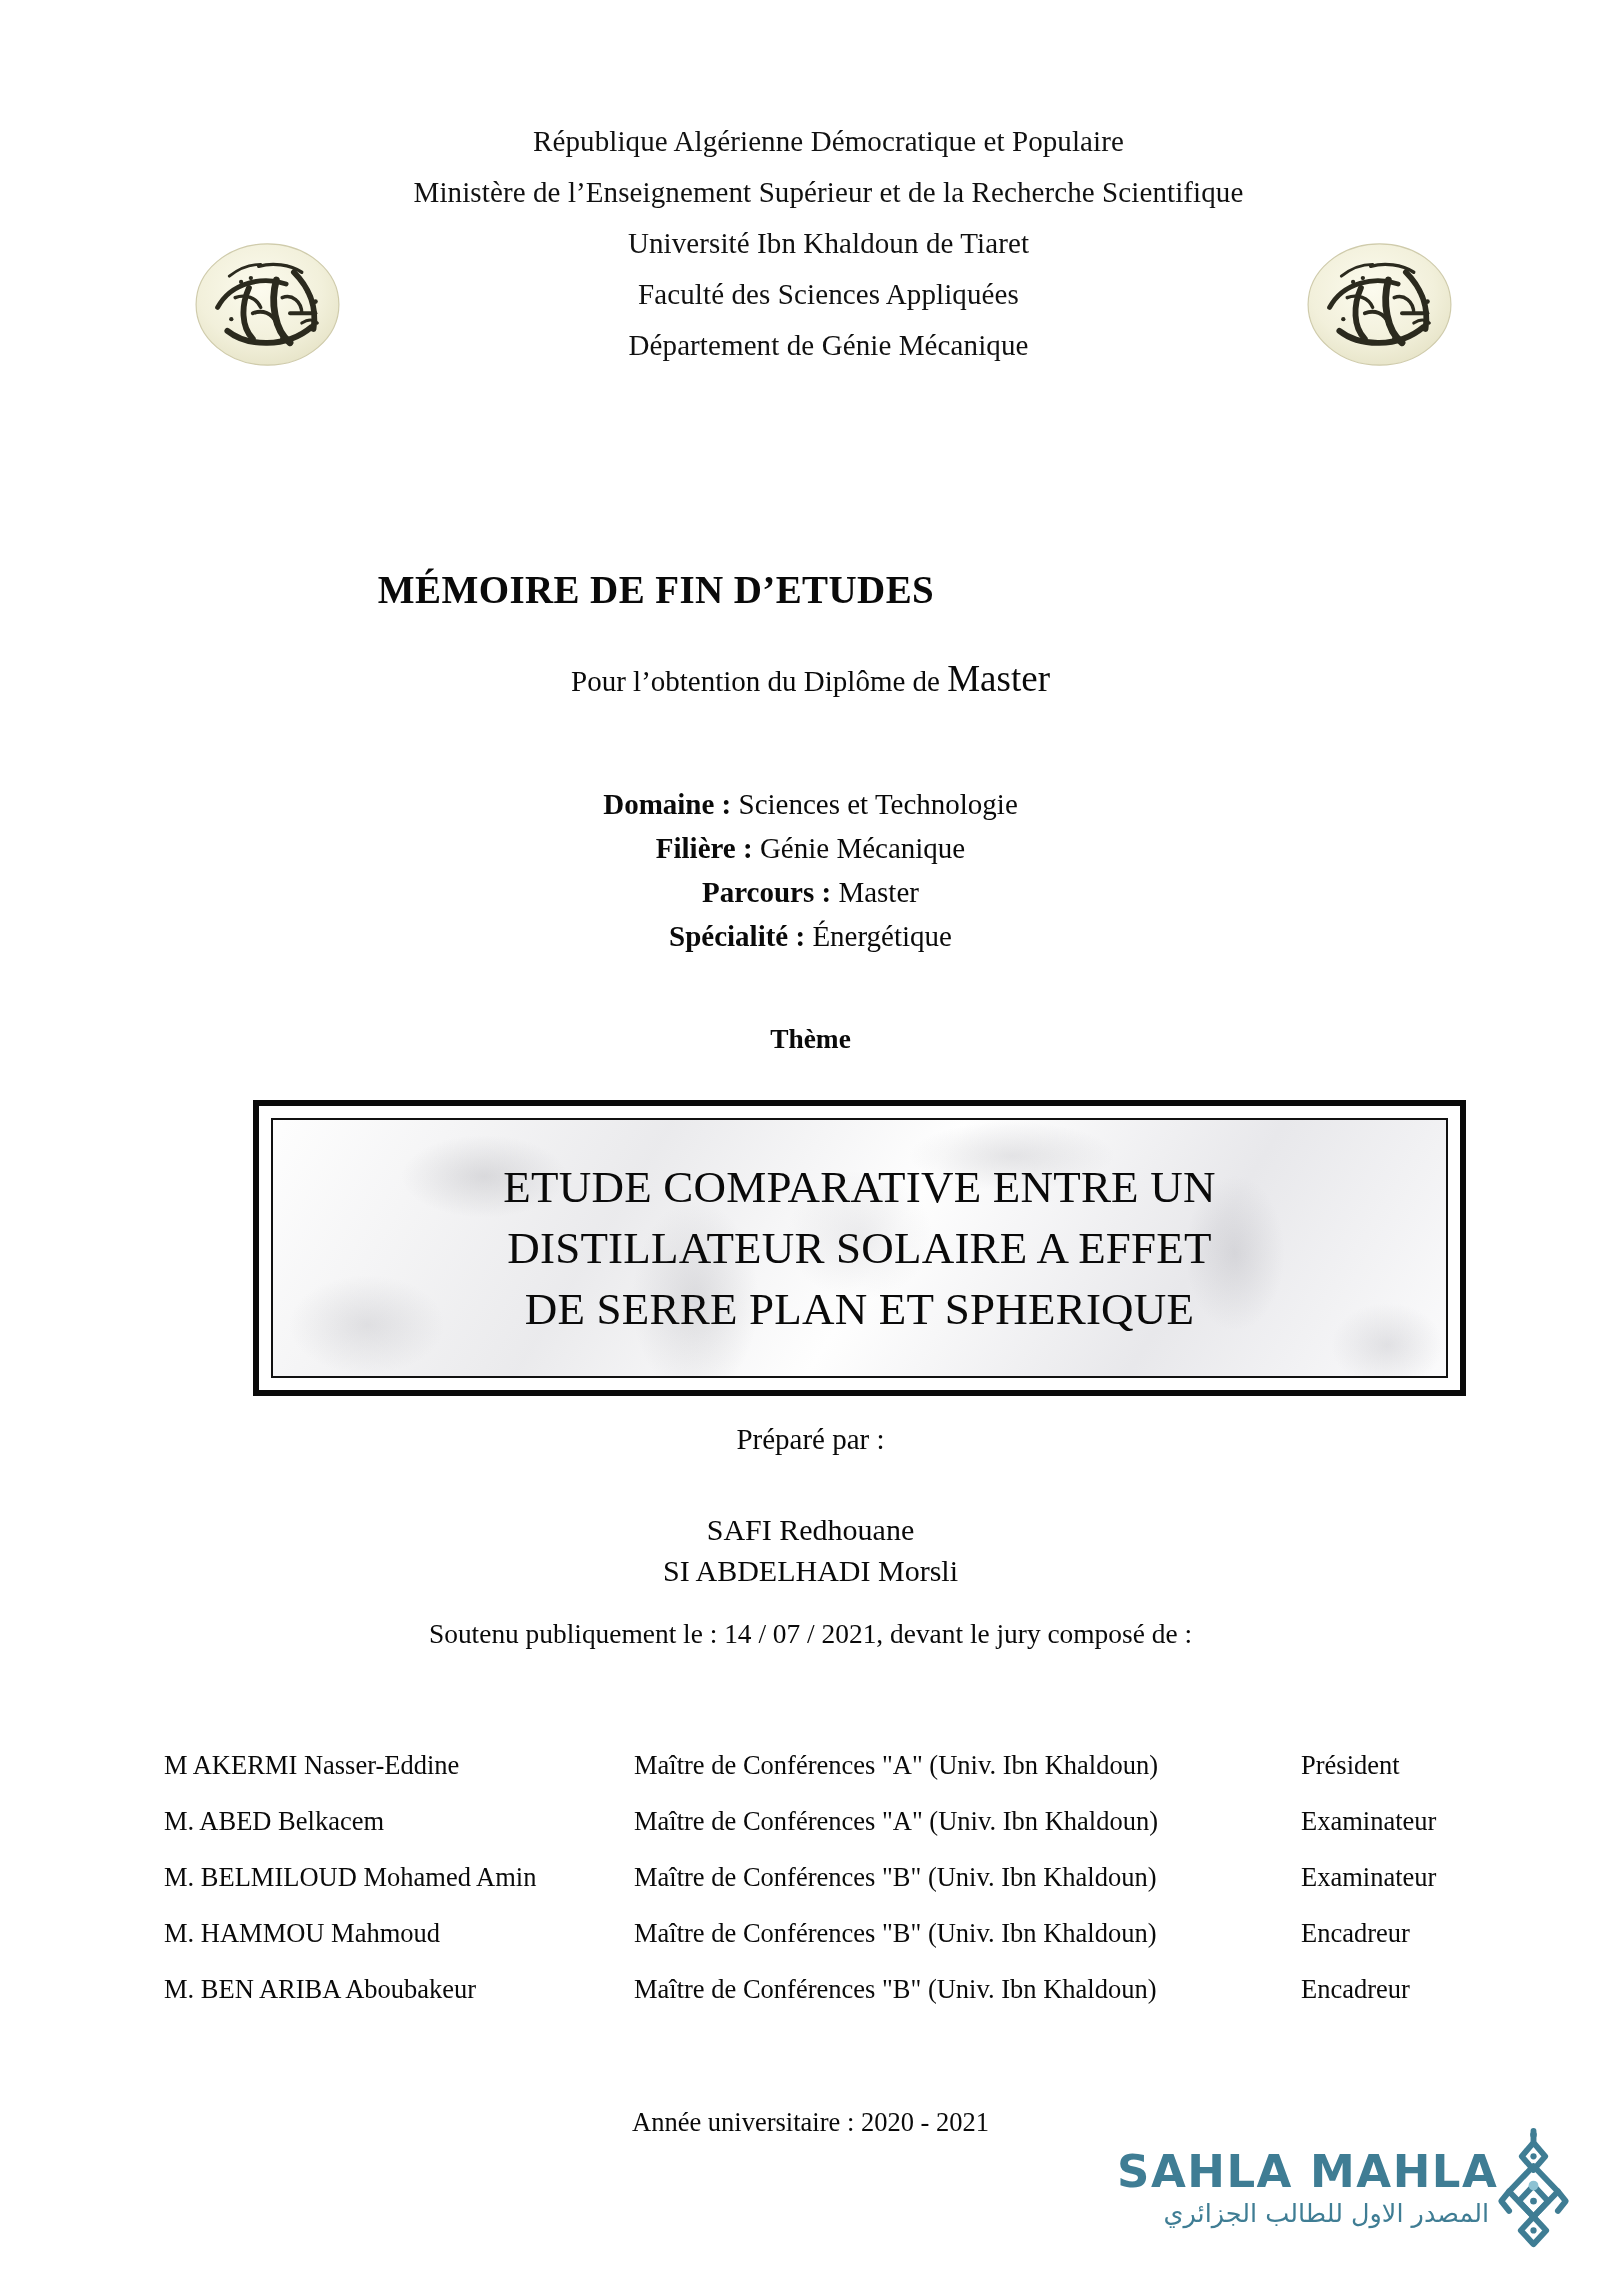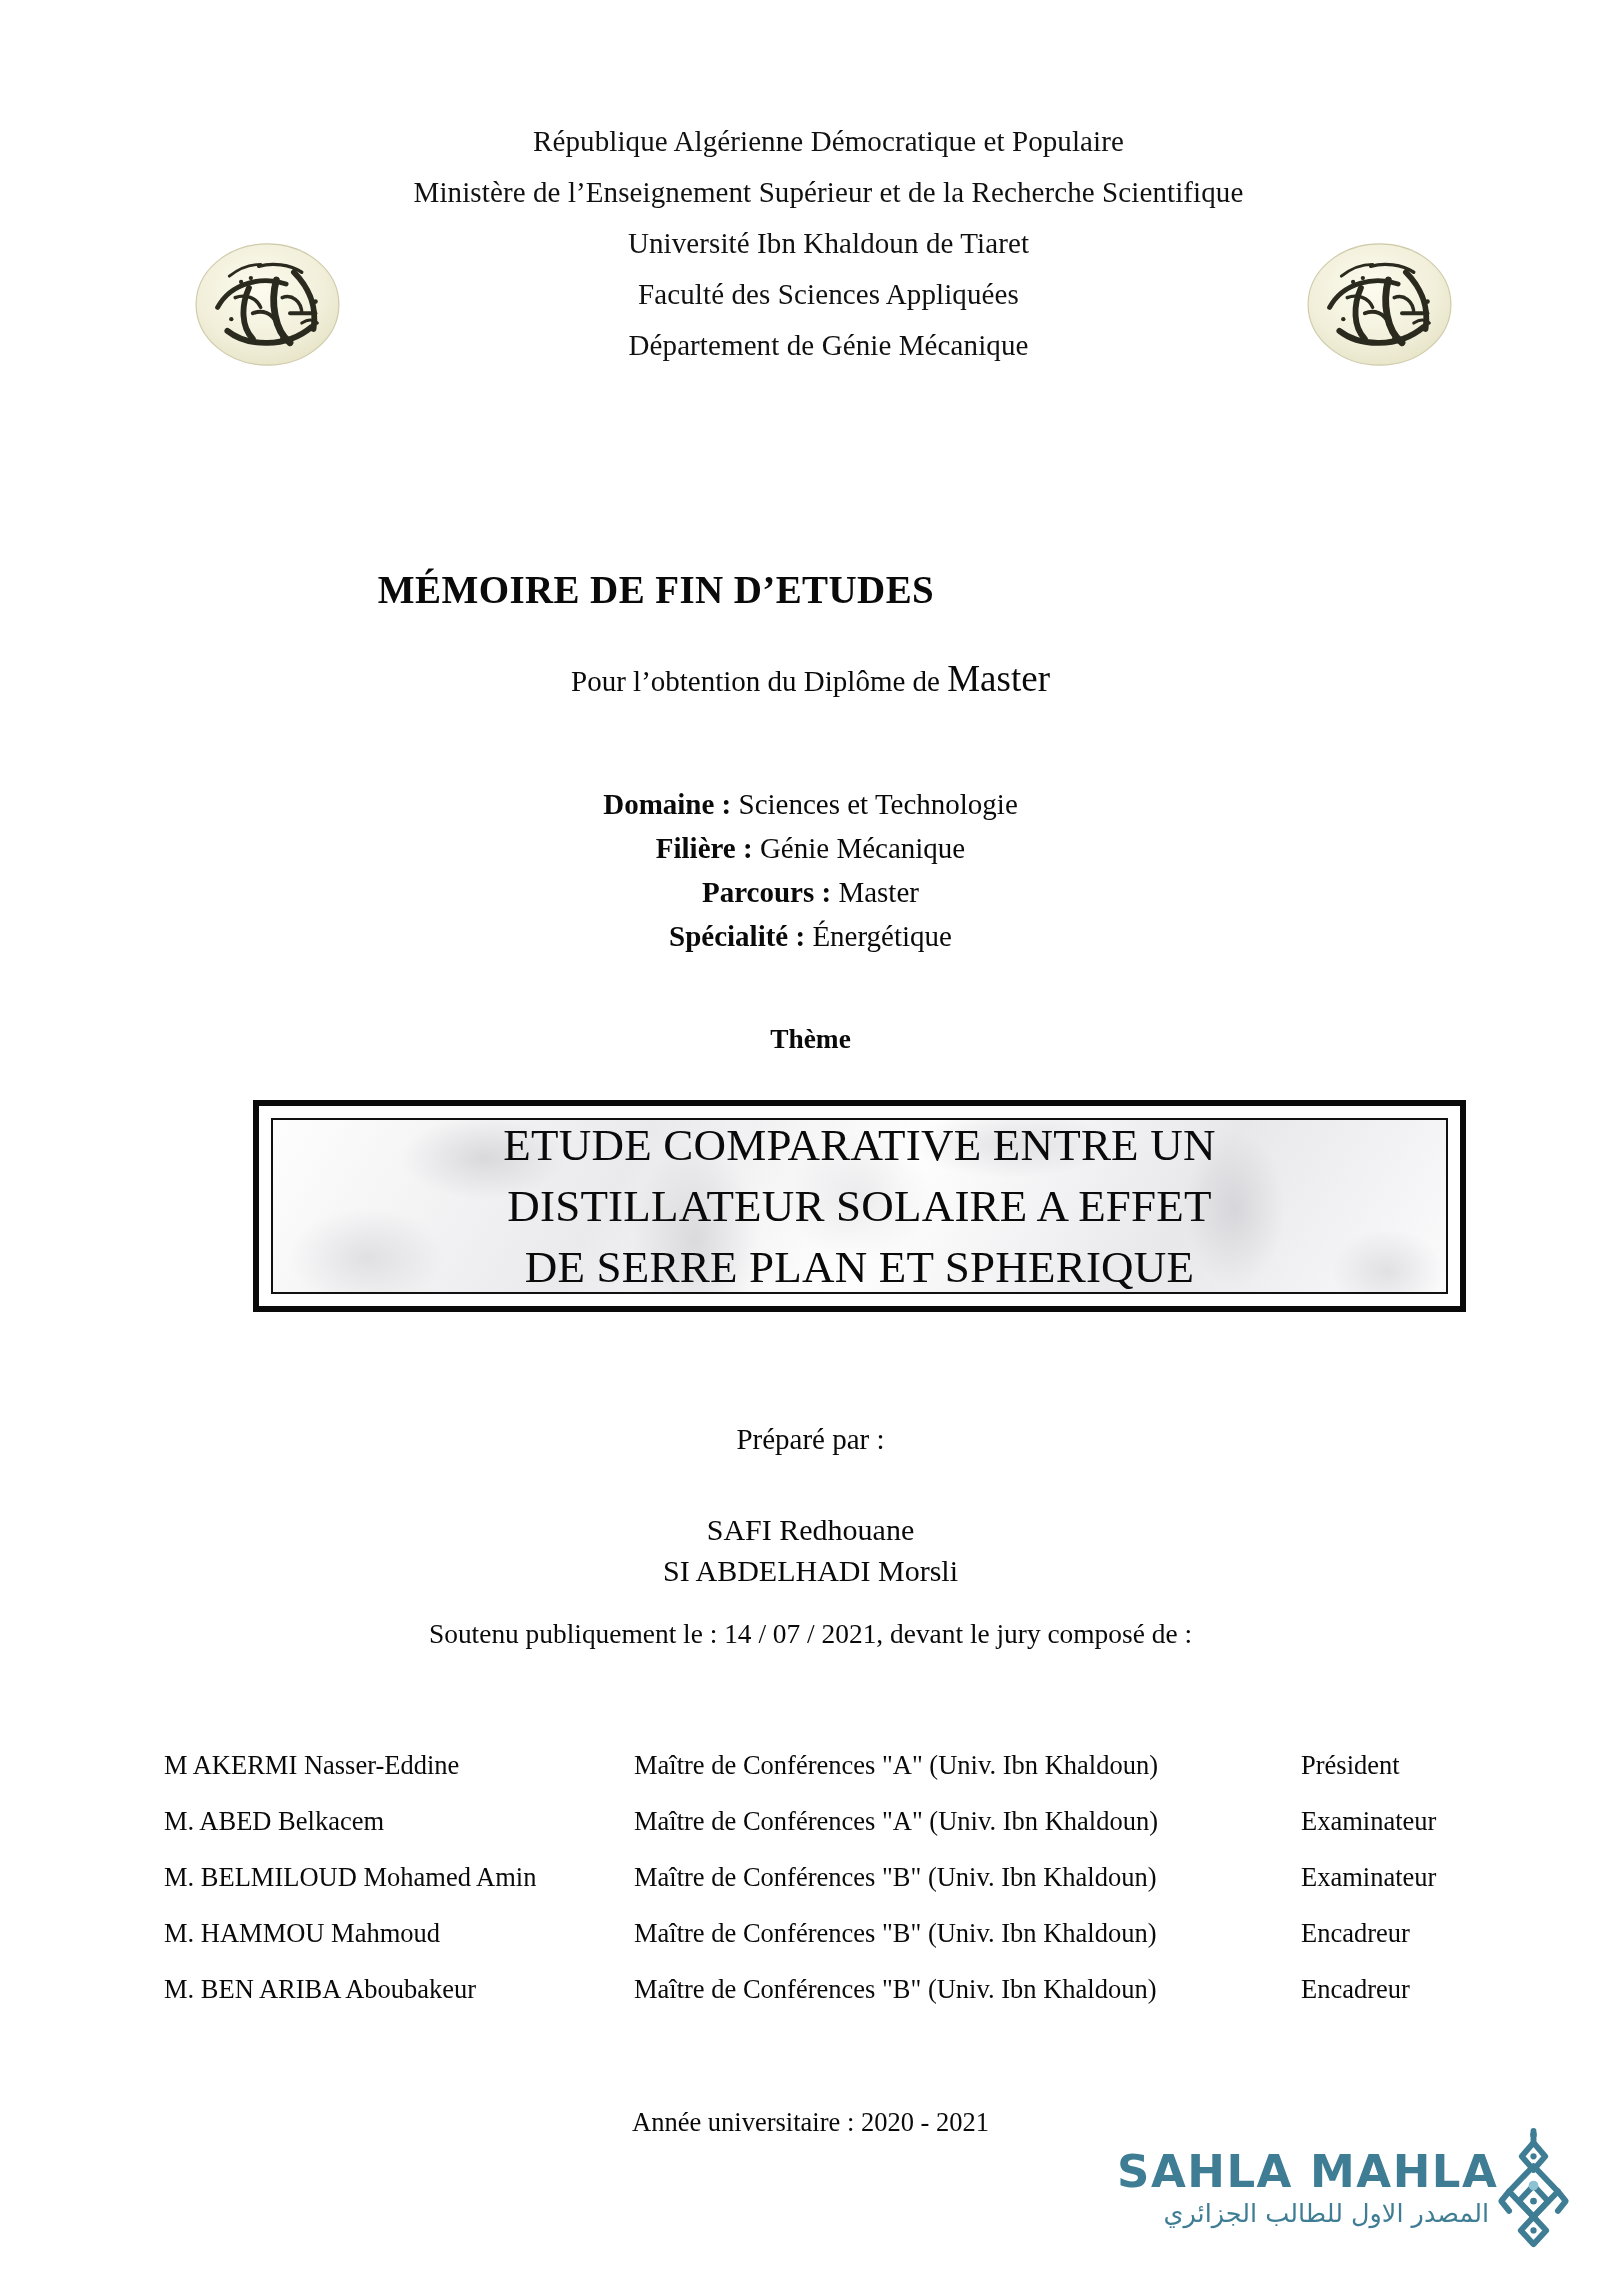--- a/index.html
+++ b/index.html
@@ -101,21 +101,21 @@
     font-weight: bold;
     font-size: 27.4px;
   }
 
   
   .title-box-outer {
     position: absolute;
     left: 253px;
     top: 1100px;
     width: 1213px;
-    height: 212px;
+    height: 296px;
     border: 6.9px solid #0a0a0a;
     background: #ffffff;
     box-sizing: border-box;
     padding: 12px;
   }
   .title-box-inner {
     width: 100%;
     height: 100%;
     box-sizing: border-box;
     border: 2px solid #111;

